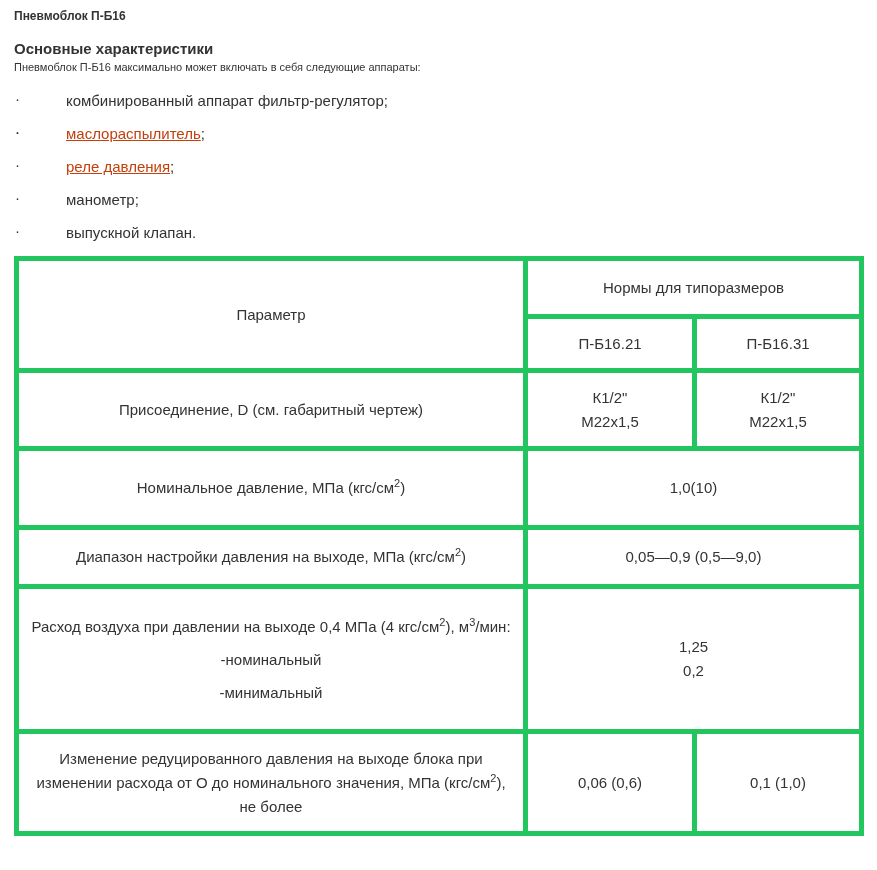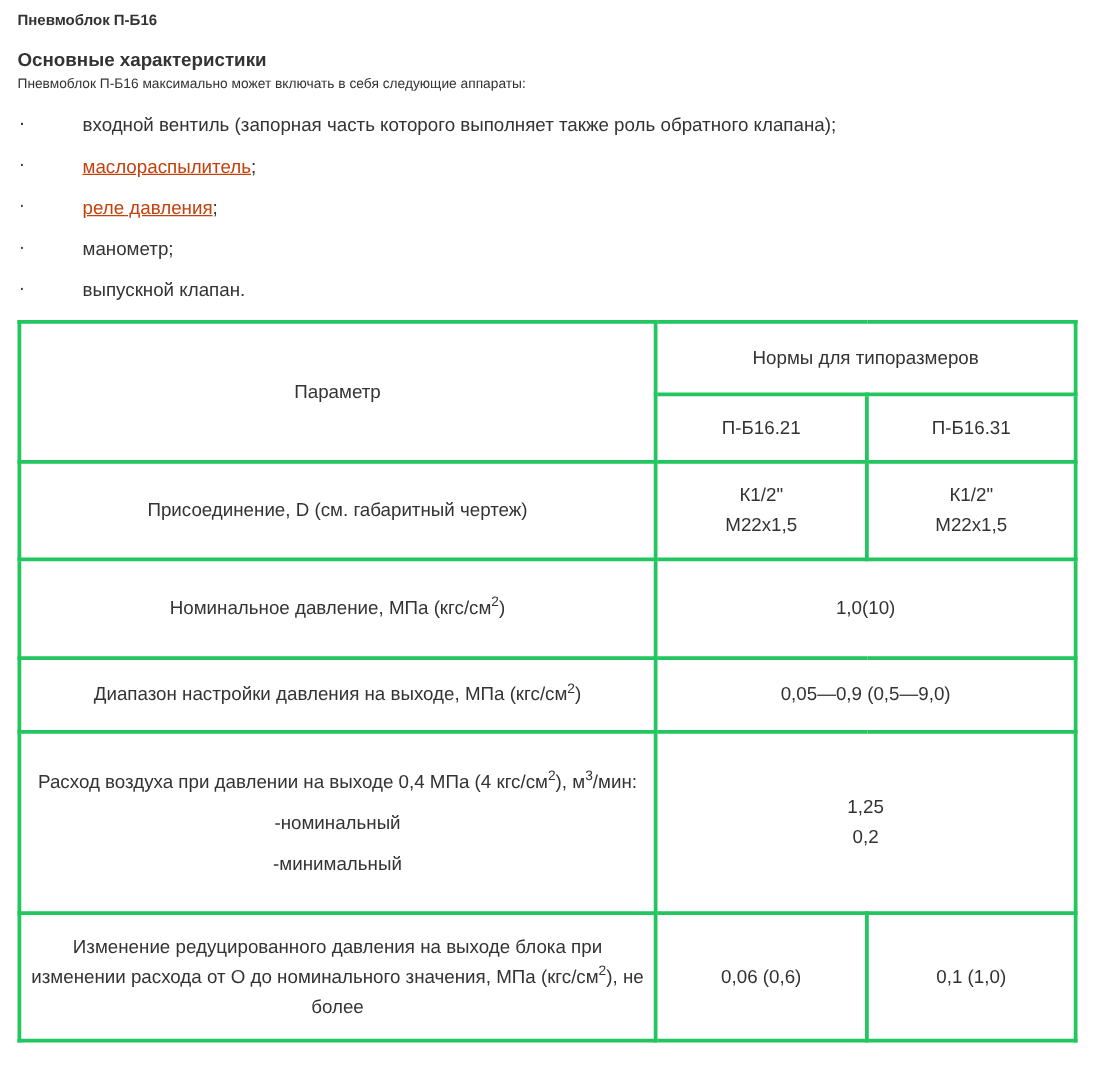--- a/index.html
+++ b/index.html
@@ -46,21 +46,21 @@
     color: #c2410c;
     text-decoration: underline;
     cursor: pointer;
   }
   table.spec {
     border-collapse: collapse;
     width: 845px;
     table-layout: fixed;
   }
   table.spec td {
-    border: 3px solid #22c55e;
+    border: 5px solid #22c55e;
     font-size: 15px;
     font-weight: normal;
     color: #333333;
     text-align: center;
     vertical-align: middle;
     padding: 4px 8px;
     line-height: 24px;
   }
   td.lbl { line-height: 27px; }
   .pline { line-height: 27px; }
@@ -78,24 +78,24 @@
 </head>
 <body>
 
 <div class="h1">Пневмоблок П-Б16</div>
 <div class="h2">Основные характеристики</div>
 <p class="intro">Пневмоблок П-Б16 максимально может включать в себя следующие аппараты:</p>
 
 <div class="blist">
   <div class="li">
     <span class="dot">·</span>
+    <span>комбинированный аппарат фильтр-регулятор;</span>
   </div>
   <div class="li">
     <span class="dot">·</span>
-    <span>входной вентиль (запорная часть которого выполняет также роль обратного клапана);</span>
   </div>
   <div class="li">
     <span class="dot">·</span>
     <a href="#">маслораспылитель</a><span>;</span>
   </div>
   <div class="li">
     <span class="dot">·</span>
     <a href="#">реле давления</a><span>;</span>
   </div>
   <div class="li">

